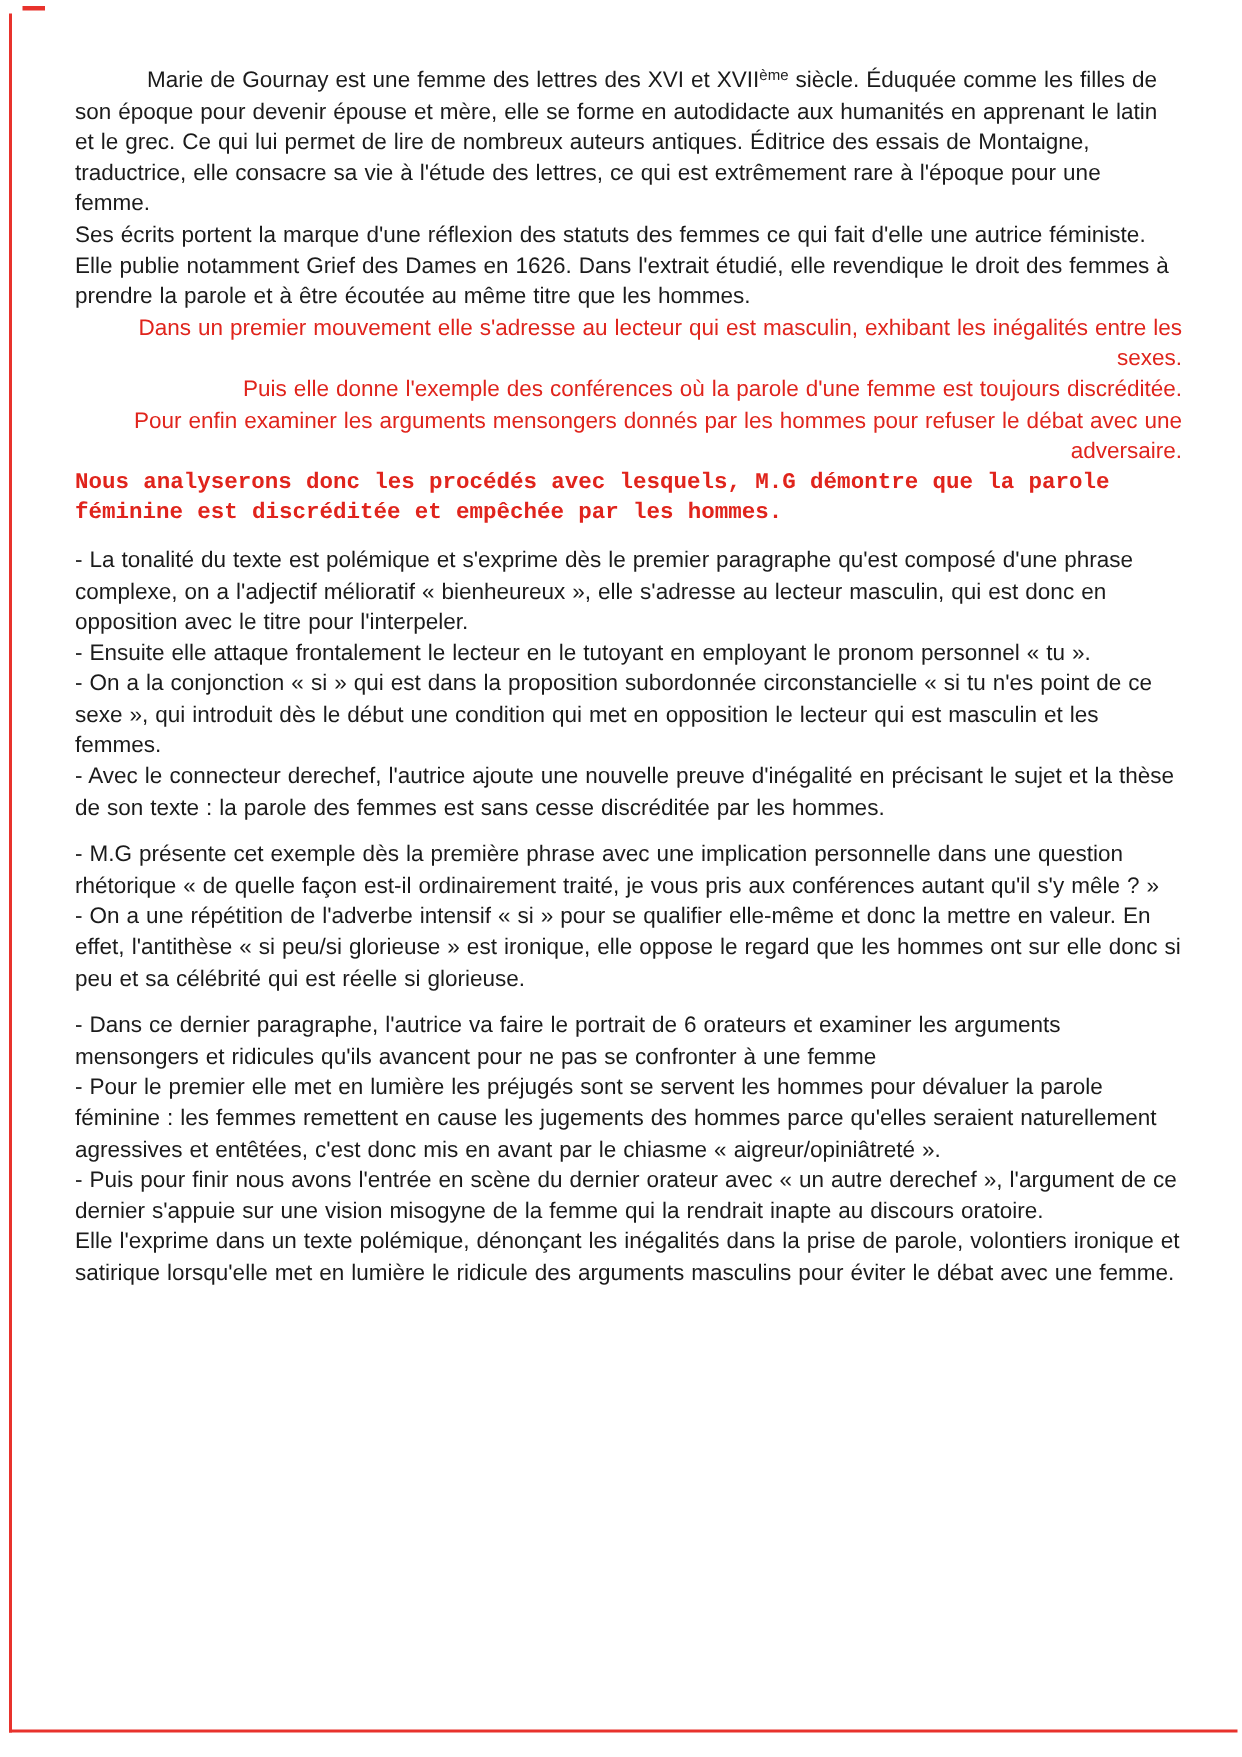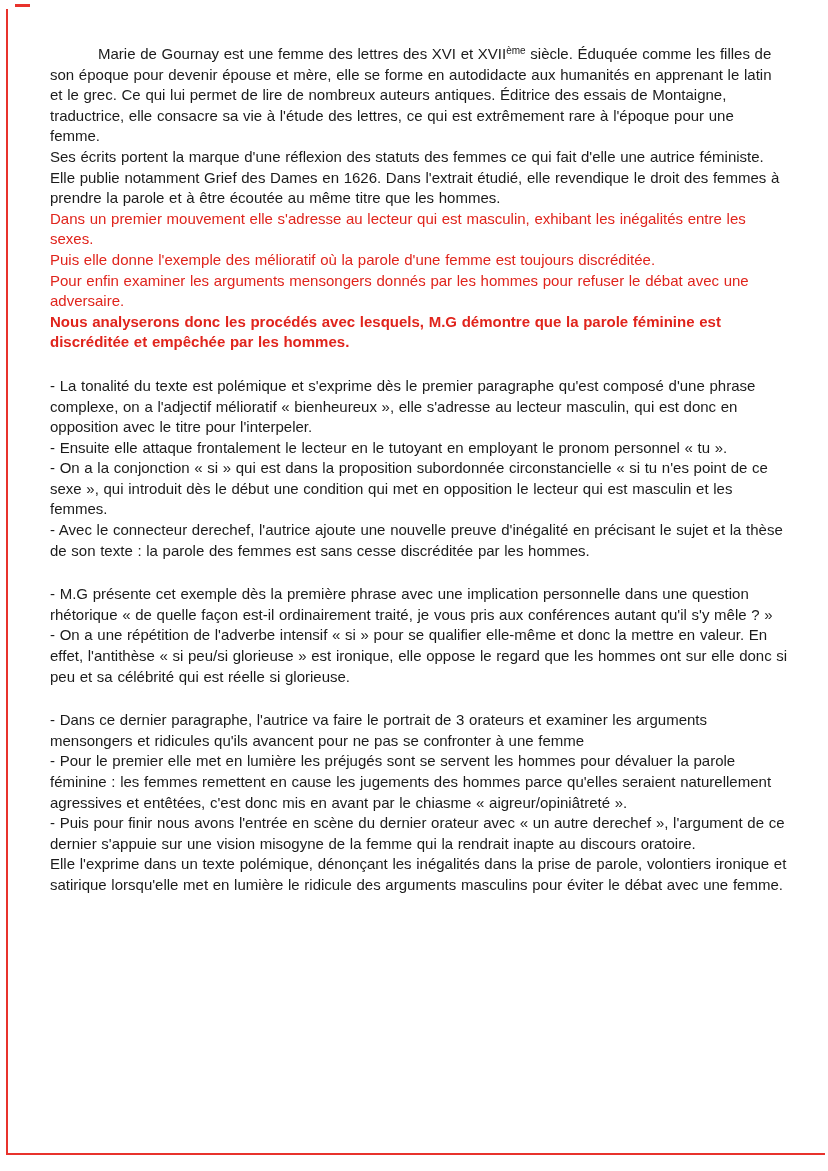--- a/index.html
+++ b/index.html
@@ -35,50 +35,50 @@
   }
   .para{
     margin:0;
     font-size:15px;
     line-height:20.6px;
     letter-spacing:0px;
     word-spacing:0.5px;
     color:var(--text-black);
   }
   .para.black{color:var(--text-black);}
-  .para.red{color:var(--text-red);}
-  .para.red-bold{color:var(--text-red);font-weight:bold;}
-  .para.gap{margin-top:23px;}
+  .para.red{color:var(--text-red);text-align:right;}
+  .para.red-bold{color:var(--text-red);font-weight:bold;font-family:Liberation Mono, monospace;}
+  .para.gap{margin-top:11px;}
   .para.indent{text-indent:48px;}
   .para sup{
     font-size:10px;
     line-height:0;
     vertical-align:baseline;
     position:relative;
     top:-5px;
   }
 </style>
 </head>
 <body>
 
 <div class="page">
   <div class="mark mark-top-dash"></div>
   <div class="mark mark-left-line"></div>
   <div class="mark mark-bottom-line"></div>
   <div class="content">
       <p class="para black indent"><span>Marie de Gournay est une femme des lettres des XVI et XVII</span><sup>ème</sup><span> siècle. Éduquée comme les filles de son époque pour devenir épouse et mère, elle se forme en autodidacte aux humanités en apprenant le latin et le grec. Ce qui lui permet de lire de nombreux auteurs antiques. Éditrice des essais de Montaigne, traductrice, elle consacre sa vie à l'étude des lettres, ce qui est extrêmement rare à l'époque pour une femme.</span></p>
       <p class="para black"><span>Ses écrits portent la marque d'une réflexion des statuts des femmes ce qui fait d'elle une autrice féministe. Elle publie notamment Grief des Dames en 1626. Dans l'extrait étudié, elle revendique le droit des femmes à prendre la parole et à être écoutée au même titre que les hommes.</span></p>
       <p class="para red"><span>Dans un premier mouvement elle s'adresse au lecteur qui est masculin, exhibant les inégalités entre les sexes.</span></p>
-      <p class="para red"><span>Puis elle donne l'exemple des mélioratif où la parole d'une femme est toujours discréditée.</span></p>
+      <p class="para red"><span>Puis elle donne l'exemple des conférences où la parole d'une femme est toujours discréditée.</span></p>
       <p class="para red"><span>Pour enfin examiner les arguments mensongers donnés par les hommes pour refuser le débat avec une adversaire.</span></p>
       <p class="para red-bold"><span>Nous analyserons donc les procédés avec lesquels, M.G démontre que la parole féminine est discréditée et empêchée par les hommes.</span></p>
       <p class="para black gap"><span>- La tonalité du texte est polémique et s'exprime dès le premier paragraphe qu'est composé d'une phrase complexe, on a l'adjectif mélioratif « bienheureux », elle s'adresse au lecteur masculin, qui est donc en opposition avec le titre pour l'interpeler.</span></p>
       <p class="para black"><span>- Ensuite elle attaque frontalement le lecteur en le tutoyant en employant le pronom personnel « tu ».</span></p>
       <p class="para black"><span>- On a la conjonction « si » qui est dans la proposition subordonnée circonstancielle « si tu n'es point de ce sexe », qui introduit dès le début une condition qui met en opposition le lecteur qui est masculin et les femmes.</span></p>
       <p class="para black"><span>- Avec le connecteur derechef, l'autrice ajoute une nouvelle preuve d'inégalité en précisant le sujet et la thèse de son texte : la parole des femmes est sans cesse discréditée par les hommes.</span></p>
       <p class="para black gap"><span>- M.G présente cet exemple dès la première phrase avec une implication personnelle dans une question rhétorique « de quelle façon est-il ordinairement traité, je vous pris aux conférences autant qu'il s'y mêle ? »</span></p>
       <p class="para black"><span>- On a une répétition de l'adverbe intensif « si » pour se qualifier elle-même et donc la mettre en valeur. En effet, l'antithèse « si peu/si glorieuse » est ironique, elle oppose le regard que les hommes ont sur elle donc si peu et sa célébrité qui est réelle si glorieuse.</span></p>
-      <p class="para black gap"><span>- Dans ce dernier paragraphe, l'autrice va faire le portrait de 3 orateurs et examiner les arguments mensongers et ridicules qu'ils avancent pour ne pas se confronter à une femme</span></p>
+      <p class="para black gap"><span>- Dans ce dernier paragraphe, l'autrice va faire le portrait de 6 orateurs et examiner les arguments mensongers et ridicules qu'ils avancent pour ne pas se confronter à une femme</span></p>
       <p class="para black"><span>- Pour le premier elle met en lumière les préjugés sont se servent les hommes pour dévaluer la parole féminine : les femmes remettent en cause les jugements des hommes parce qu'elles seraient naturellement agressives et entêtées, c'est donc mis en avant par le chiasme « aigreur/opiniâtreté ».</span></p>
       <p class="para black"><span>- Puis pour finir nous avons l'entrée en scène du dernier orateur avec « un autre derechef », l'argument de ce dernier s'appuie sur une vision misogyne de la femme qui la rendrait inapte au discours oratoire.</span></p>
       <p class="para black"><span>Elle l'exprime dans un texte polémique, dénonçant les inégalités dans la prise de parole, volontiers ironique et satirique lorsqu'elle met en lumière le ridicule des arguments masculins pour éviter le débat avec une femme.</span></p>
     </div>
 </div>
 
 </body></html>

